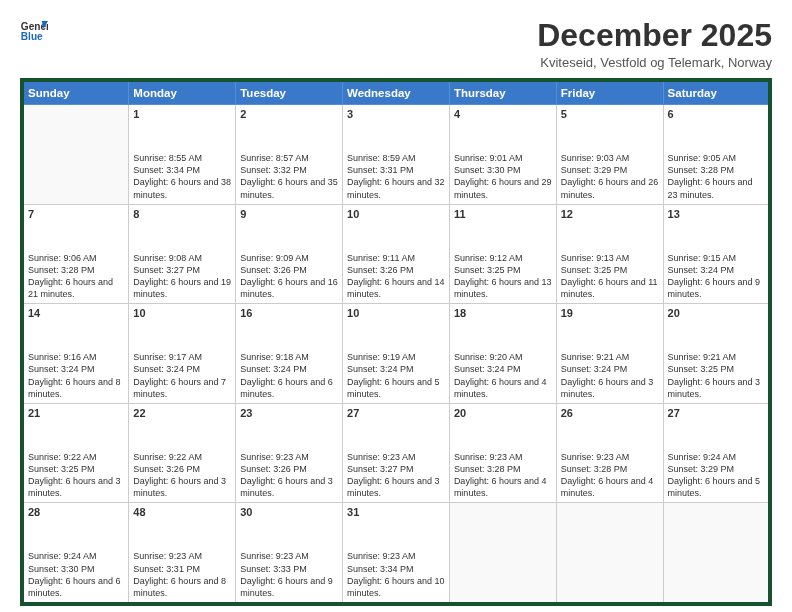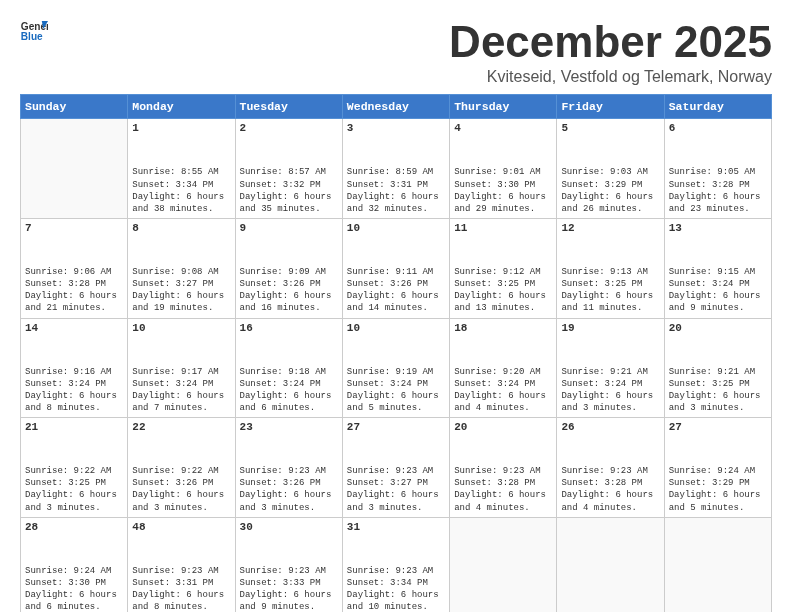--- a/index.html
+++ b/index.html
@@ -29,37 +29,36 @@
       gap: 2px;
     }
     .logo-icon {
       width: 28px;
       height: 28px;
     }
     .title-block {
       text-align: right;
     }
     .month-title {
-      font-size: 44px;
+      font-size: 32px;
       font-weight: bold;
       color: #333;
       line-height: 1.1;
     }
     .subtitle {
-      font-size: 16px;
+      font-size: 13px;
       color: #555;
       margin-top: 2px;
     }
     .calendar {
       flex: 1;
-      border: 1px solid #14532d;
+      border: 4px solid #14532d;
       border-collapse: collapse;
       width: 100%;
       table-layout: fixed;
-      font-family: Liberation Mono, monospace;
     }
     .calendar th {
       background: #3a78c9;
       color: #fff;
       font-size: 11.5px;
       font-weight: bold;
       padding: 5px 4px;
       text-align: left;
       border: 1px solid #5590d5;
     }

